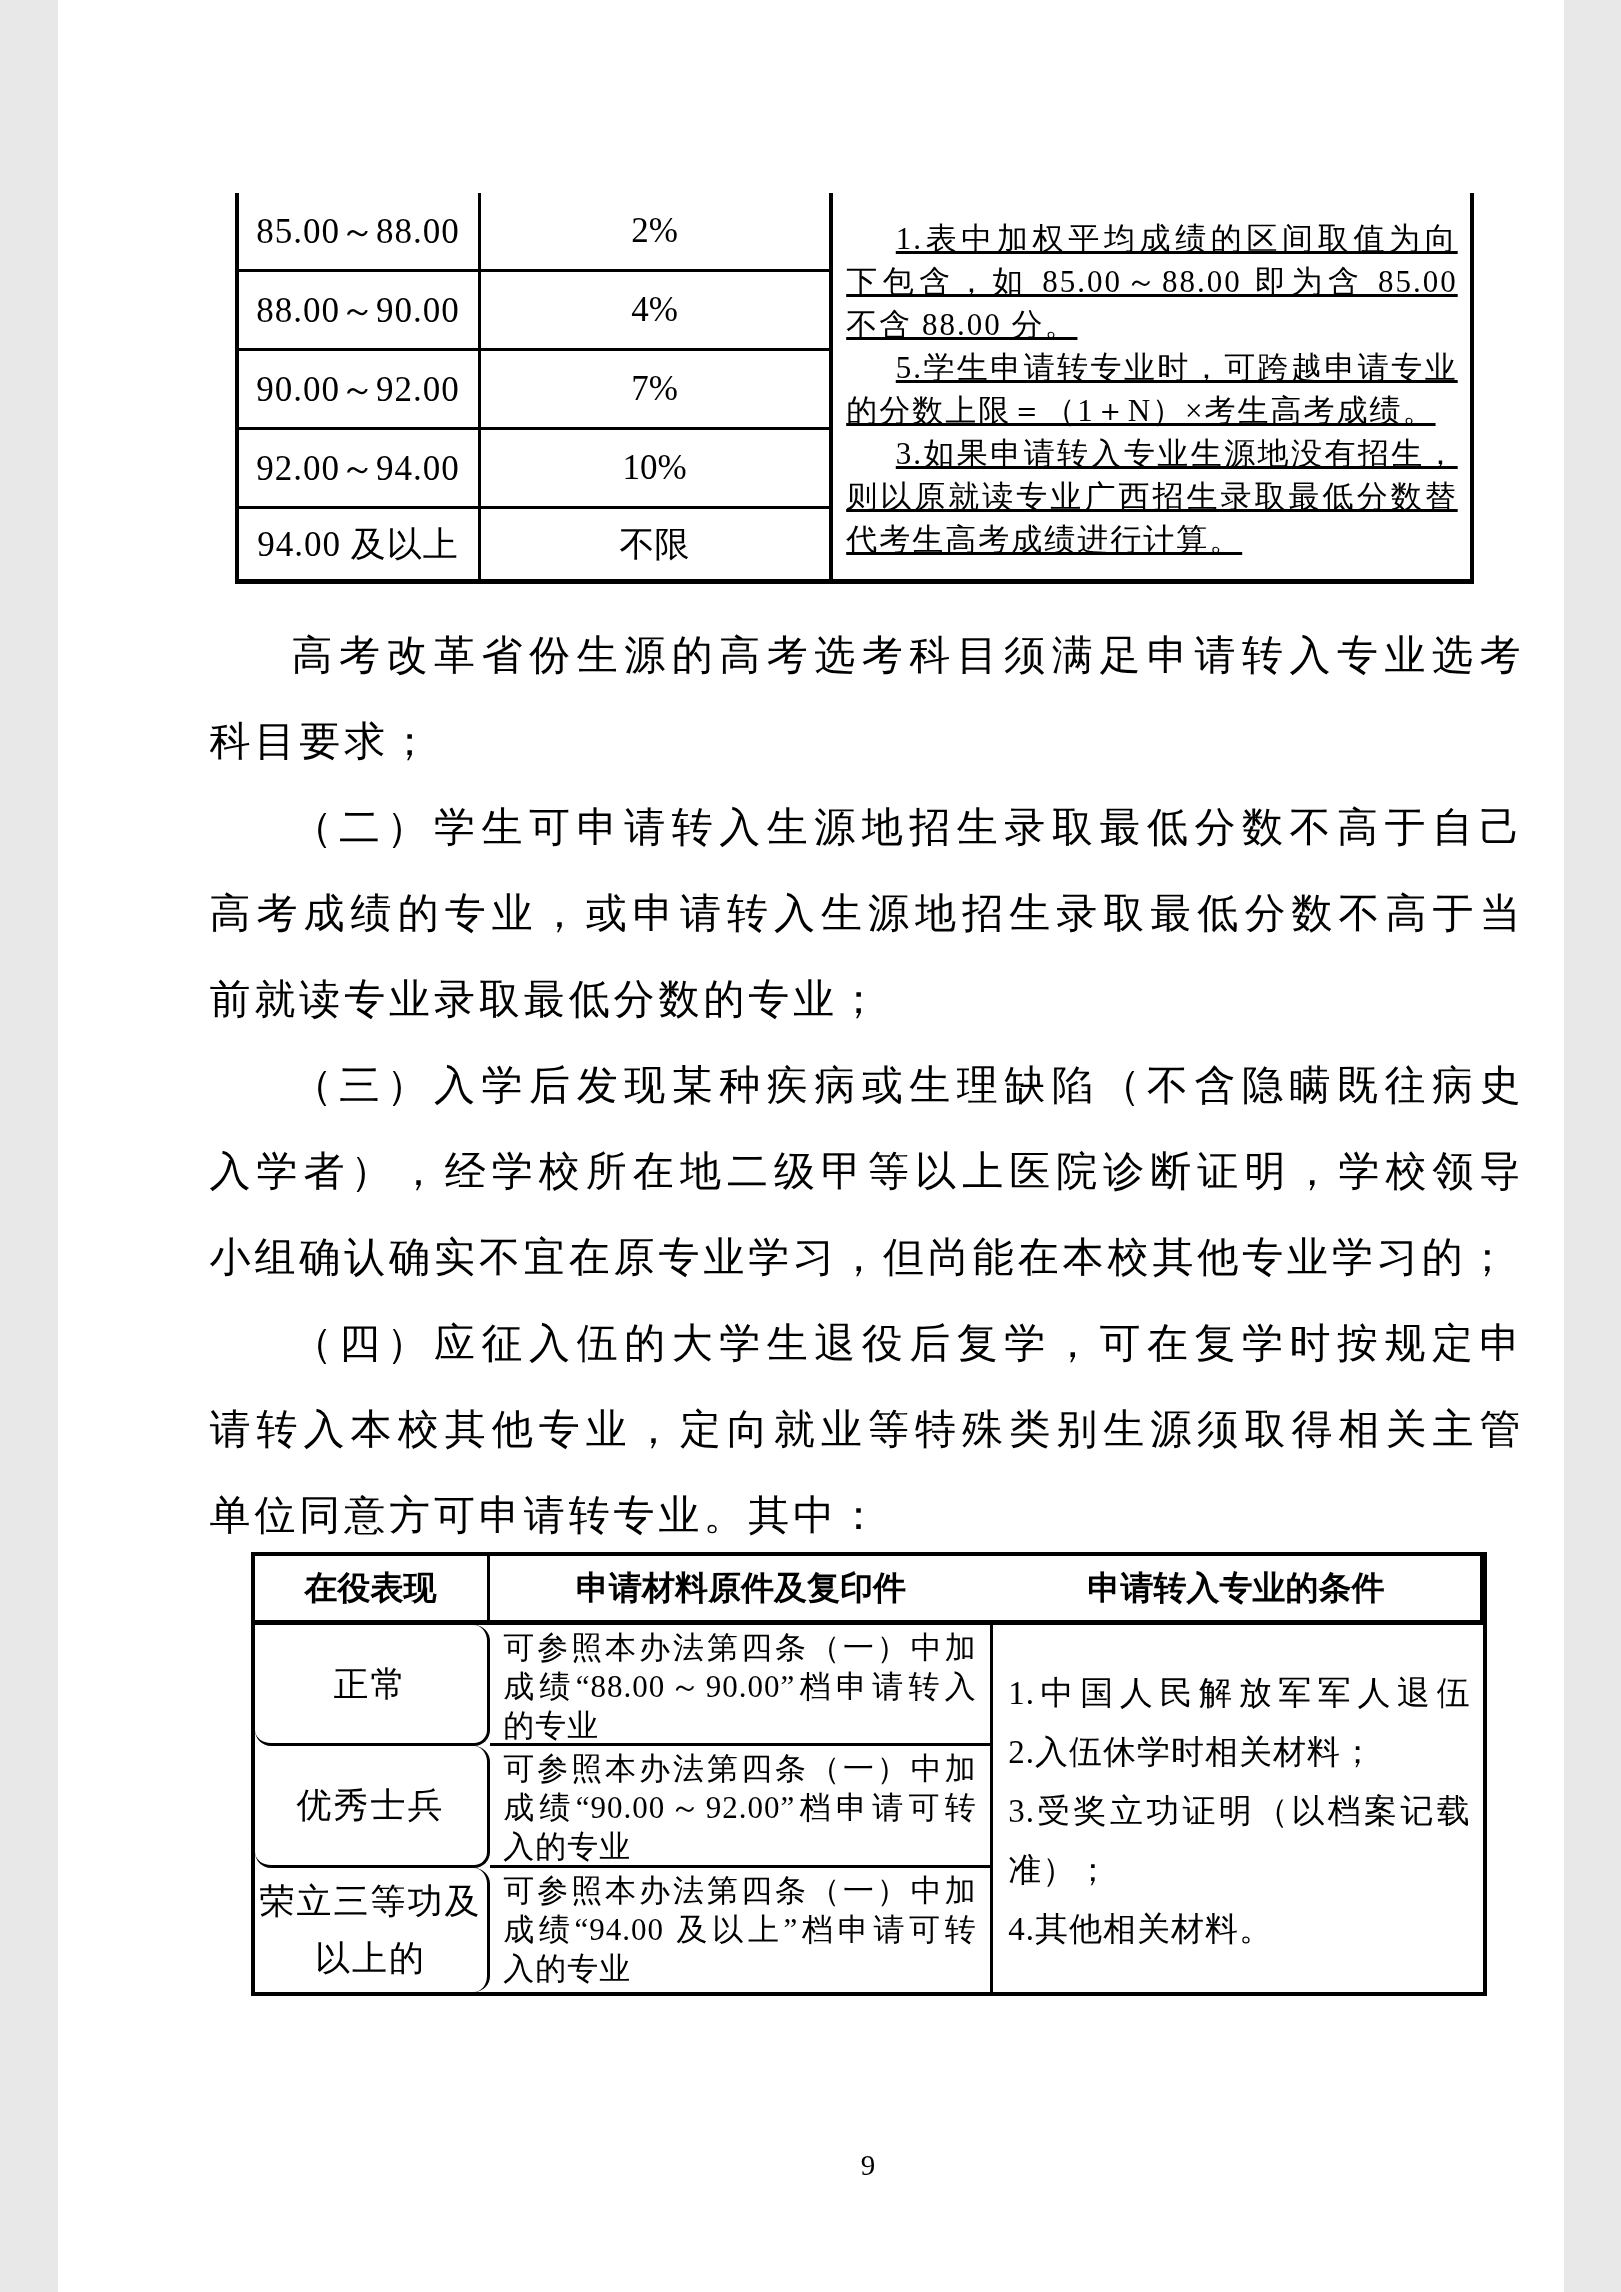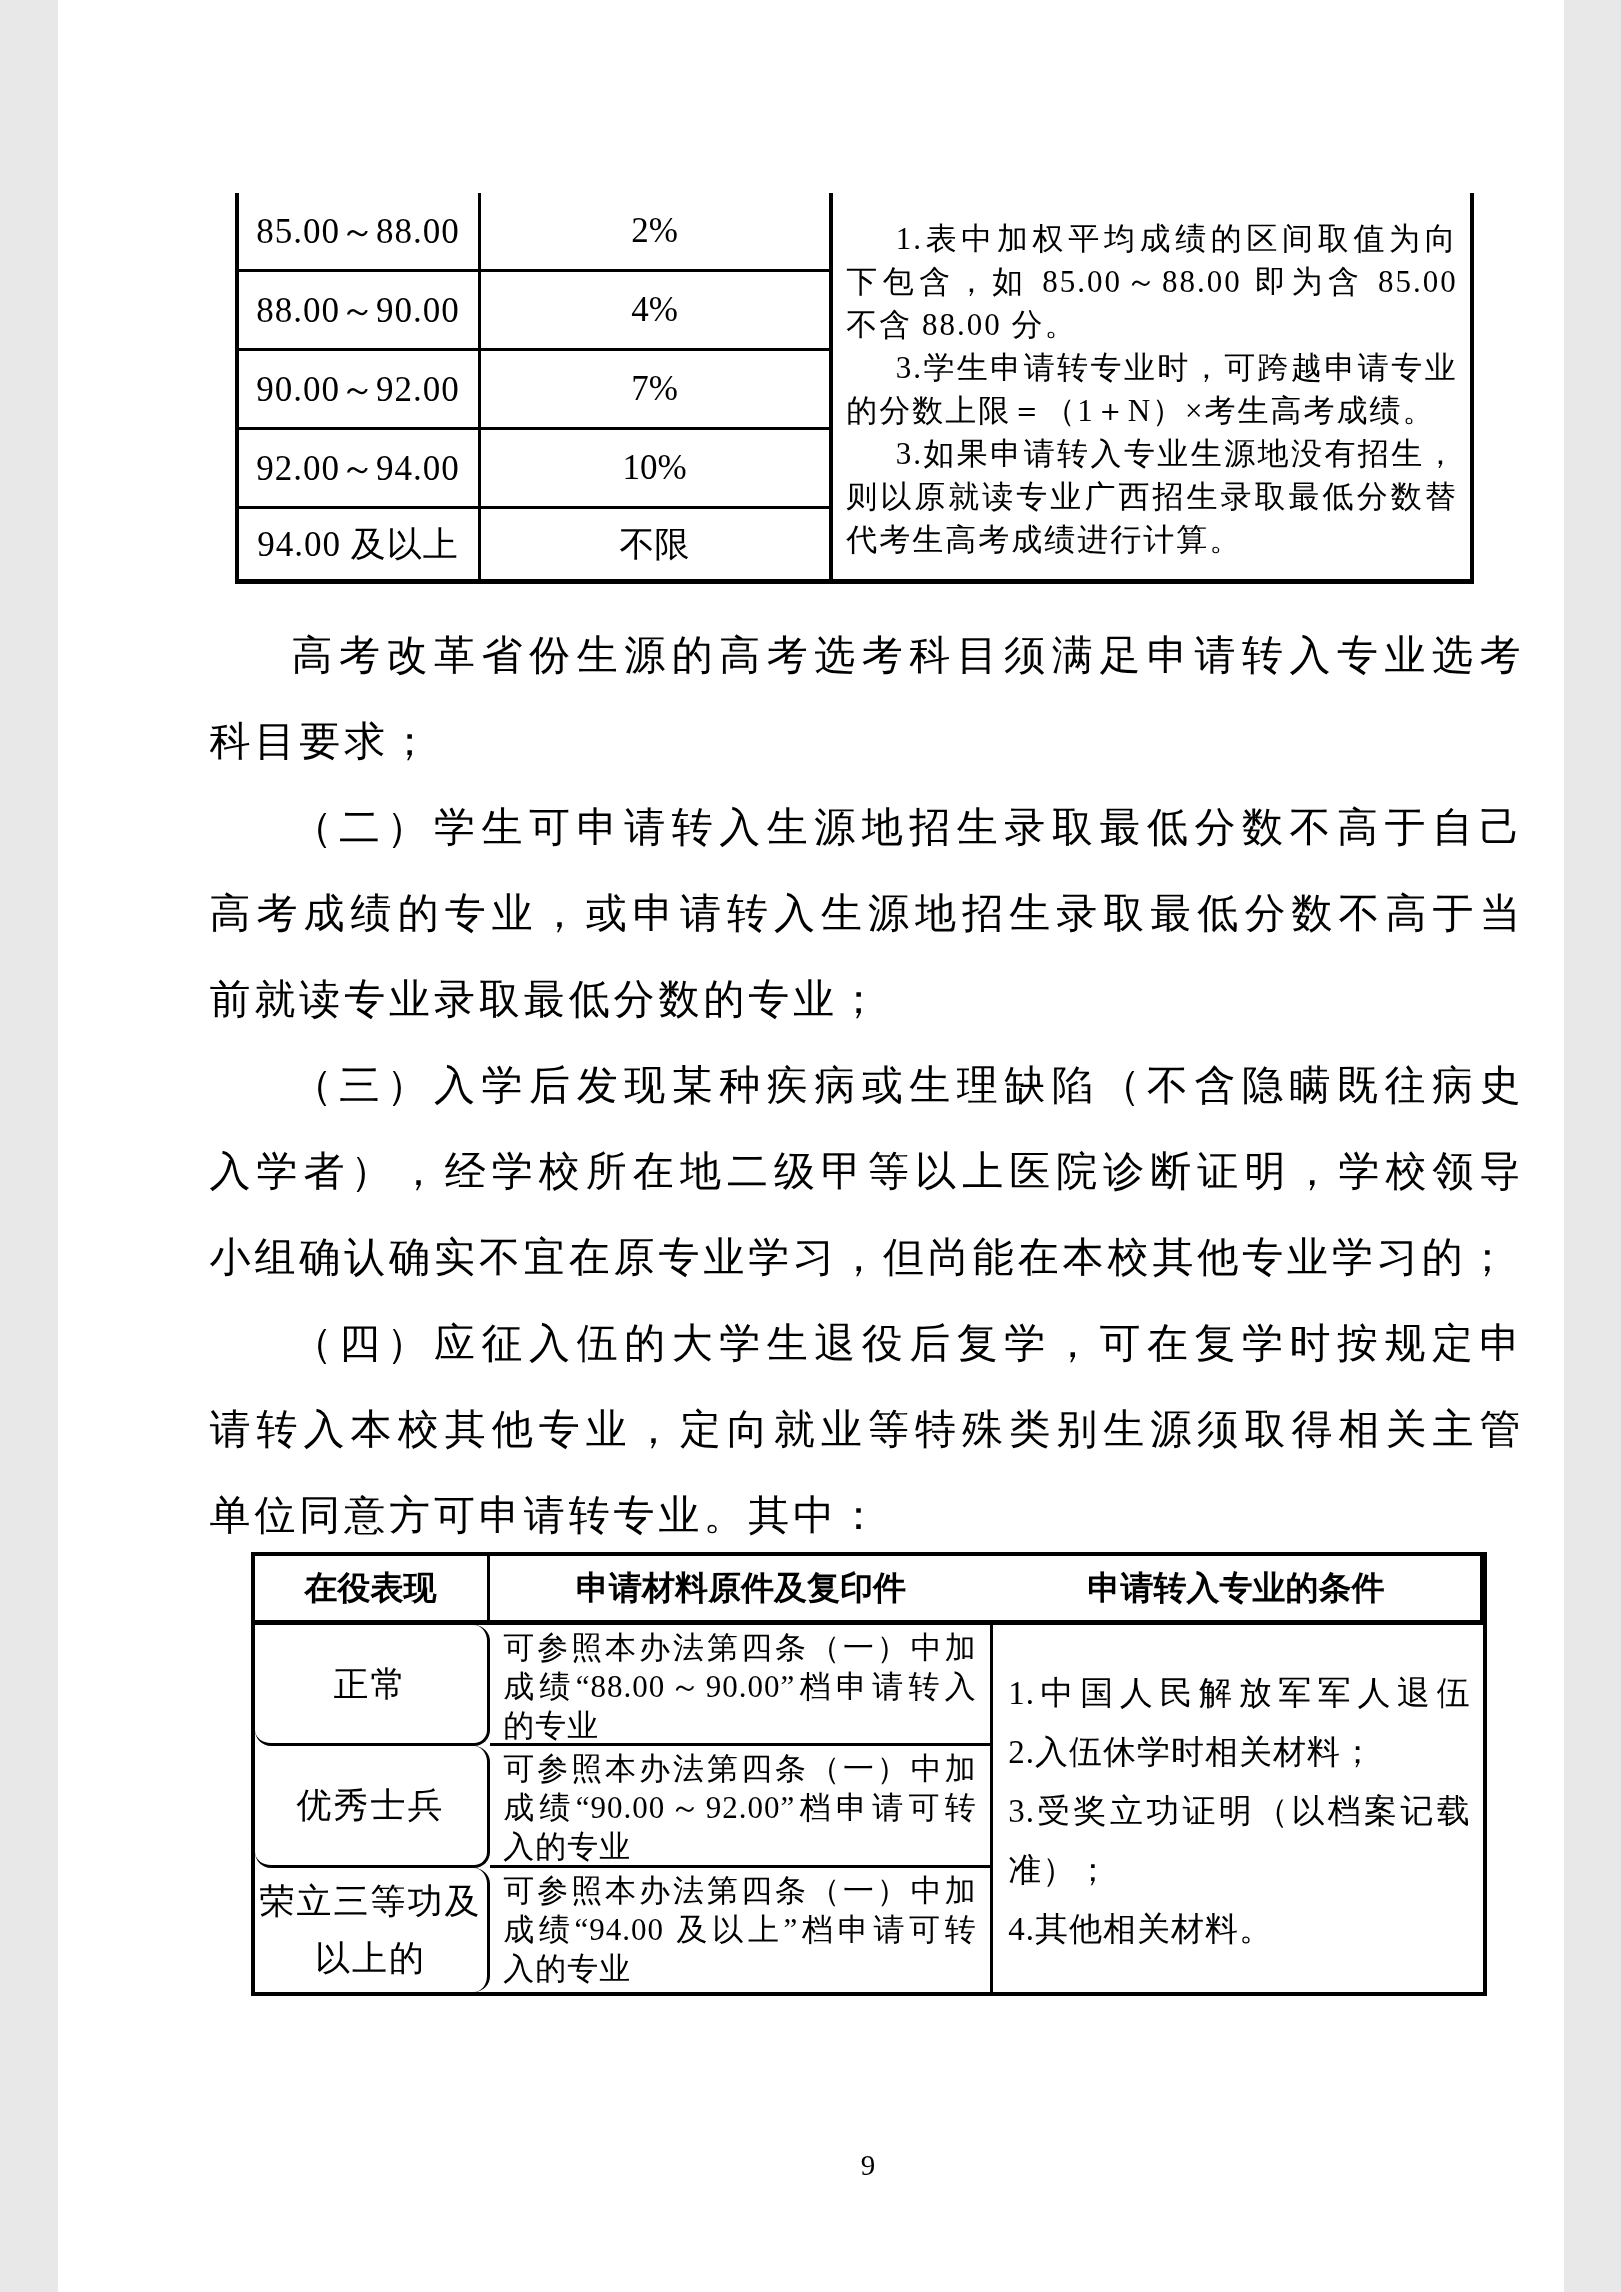--- a/index.html
+++ b/index.html
@@ -20,21 +20,21 @@
     box-sizing:border-box; display:flex;
   }
   #score-left{ width:594px; display:flex; flex-direction:column; border-right:4.9px solid #000; box-sizing:border-box; }
   .st-row{ display:flex; height:79px; box-sizing:border-box; border-bottom:3.9px solid #000; }
   .st-row:last-child{ border-bottom:none; flex:1; }
   .st-range{ width:242px; box-sizing:border-box; border-right:3.9px solid #000;
              display:flex; align-items:center; justify-content:center;
              font-size:35px; letter-spacing:1px; }
   .st-ratio{ flex:1; display:flex; align-items:center; justify-content:center; font-size:35px; }
   #score-notes{ flex:1; padding:23.5px 11.8px 0 13.7px; box-sizing:border-box; }
-  #score-notes .tline{ font-size:31px; line-height:43px; height:43px; letter-spacing:2px; }
+  #score-notes .tline{ font-size:31px; line-height:43px; height:43px; letter-spacing:2px;text-decoration:underline; }
   #score-notes .ind{ text-indent:1.6em; }
 
   
   #body-paragraphs{ position:absolute; left:152px; top:612px; width:1315px; }
   #body-paragraphs .tline{ font-size:41px; line-height:86px; height:86px; letter-spacing:3.9px; }
   #body-paragraphs .ind{ text-indent:2em; }
 
   
   #svc-table{
     position:absolute; left:193px; top:1552px; width:1236px; height:444px;
@@ -84,21 +84,21 @@
         </div>
         <div class="st-row">
           <div class="st-range">94.00 及以上</div>
           <div class="st-ratio">不限</div>
         </div>
       </div>
     <div id="score-notes">
         <div class="tline fill ind">1.表中加权平均成绩的区间取值为向</div>
         <div class="tline fill">下包含，如 85.00～88.00 即为含 85.00 分，</div>
         <div class="tline endl">不含 88.00 分。</div>
-        <div class="tline fill ind">3.学生申请转专业时，可跨越申请专业</div>
+        <div class="tline fill ind">5.学生申请转专业时，可跨越申请专业</div>
         <div class="tline endl">的分数上限＝（1＋N）×考生高考成绩。</div>
         <div class="tline fill ind">3.如果申请转入专业生源地没有招生，</div>
         <div class="tline fill">则以原就读专业广西招生录取最低分数替</div>
         <div class="tline endl">代考生高考成绩进行计算。</div>
       </div>
   </div>
 
   <div id="body-paragraphs">
       <div>
         <div class="tline fill ind">高考改革省份生源的高考选考科目须满足申请转入专业选考</div>

